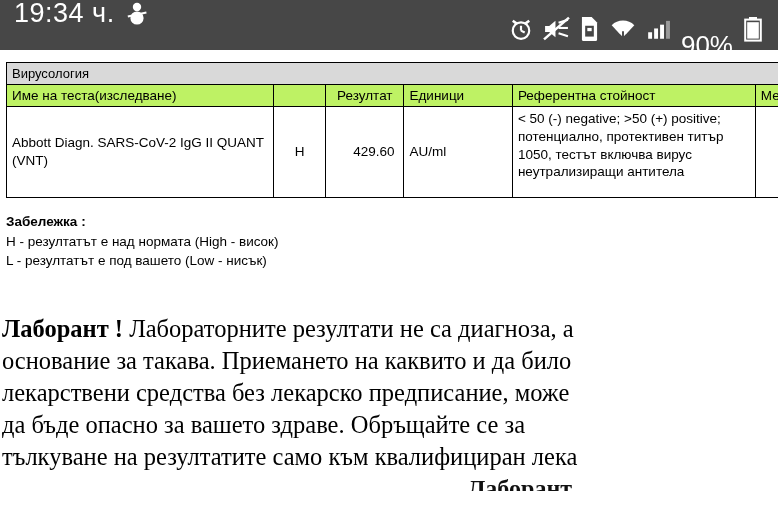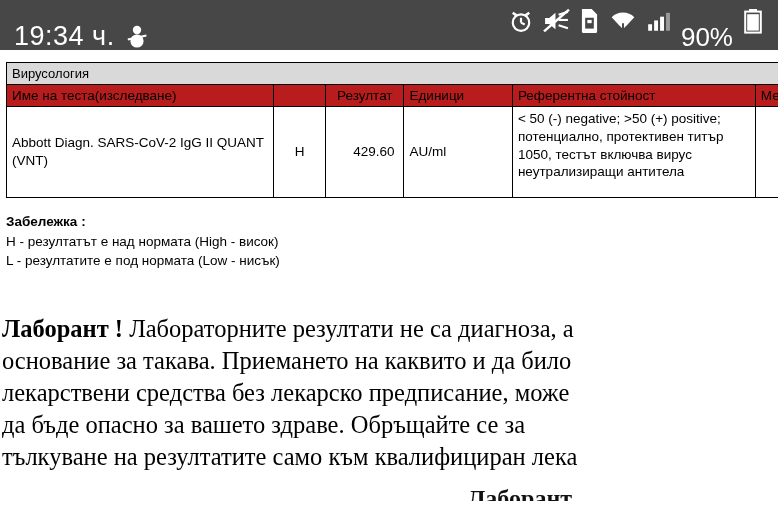--- a/index.html
+++ b/index.html
@@ -17,21 +17,21 @@
 
   
   .statusbar {
     position: absolute;
     left: 0; top: 0;
     width: 778px;
     height: 50px;
     background: #474747;
     color: #ffffff;
     display: flex;
-    align-items: flex-end;
+    align-items: flex-start;
     justify-content: space-between;
     padding: 0 14px;
     box-sizing: border-box;
   }
   .sb-left {
     display: flex;
     align-items: center;
     gap: 12px;
   }
   .sb-clock {
@@ -89,21 +89,21 @@
     text-align: left;
     font-weight: normal;
   }
   .sectionhdr td {
     background: #d9d9d9;
     font-weight: bold;
     font-size: 13px;
     padding: 2px 5px;
   }
   .colhdr td {
-    background: #b91c1c;
+    background: #bef264;
     font-size: 13.5px;
     padding: 3px 5px;
   }
   .c-name   { width: 266px; }
   .c-flag   { width: 52px;  text-align: center !important; }
   .c-res    { width: 78px;  }
   .c-unit   { width: 108px; }
   .c-ref    { width: 242px; }
   .c-me     { width: 40px;  }
 
@@ -129,21 +129,20 @@
     font-size: 24.5px;
     line-height: 1.3;
     letter-spacing: 0px;
     font-family: "Liberation Serif", serif;
     white-space: nowrap;
   }
   .warning b { font-weight: bold; }
   .warn-line { height: 32px; }
 
   .footer-hint {
-    margin-top: 10px;
     text-align: right;
     padding-right: 56px;
     font-size: 24px;
     font-family: "Liberation Serif", serif;
     font-weight: bold;
     color: #111;
     overflow: hidden;
     height: 18px;
   }
 </style>
@@ -243,21 +242,21 @@
         <td class="c-unit">AU/ml</td>
         <td class="c-ref">&lt; 50 (-) negative; &gt;50 (+) positive; потенциално, протективен титър 1050, тестът включва вирус неутрализиращи антитела</td>
         <td class="c-me"></td>
       </tr>
     </tbody>
   </table>
 
   <div class="note">
     <div class="note-title">Забележка :</div>
     <div>H - резултатът е над нормата (High - висок)</div>
-    <div>L - резултатите е под нормата (Low - нисък)</div>
+    <div>L - резултатът е под вашето (Low - нисък)</div>
   </div>
 
   <div class="warning">
     <div class="warn-line">
       <b>Лаборант !</b>
       <span>Лабораторните резултати не са диагноза, а</span>
     </div>
     <div class="warn-line">основание за такава. Приемането на каквито и да било</div>
     <div class="warn-line">лекарствени средства без лекарско предписание, може</div>
     <div class="warn-line">да бъде опасно за вашето здраве. Обръщайте се за</div>

